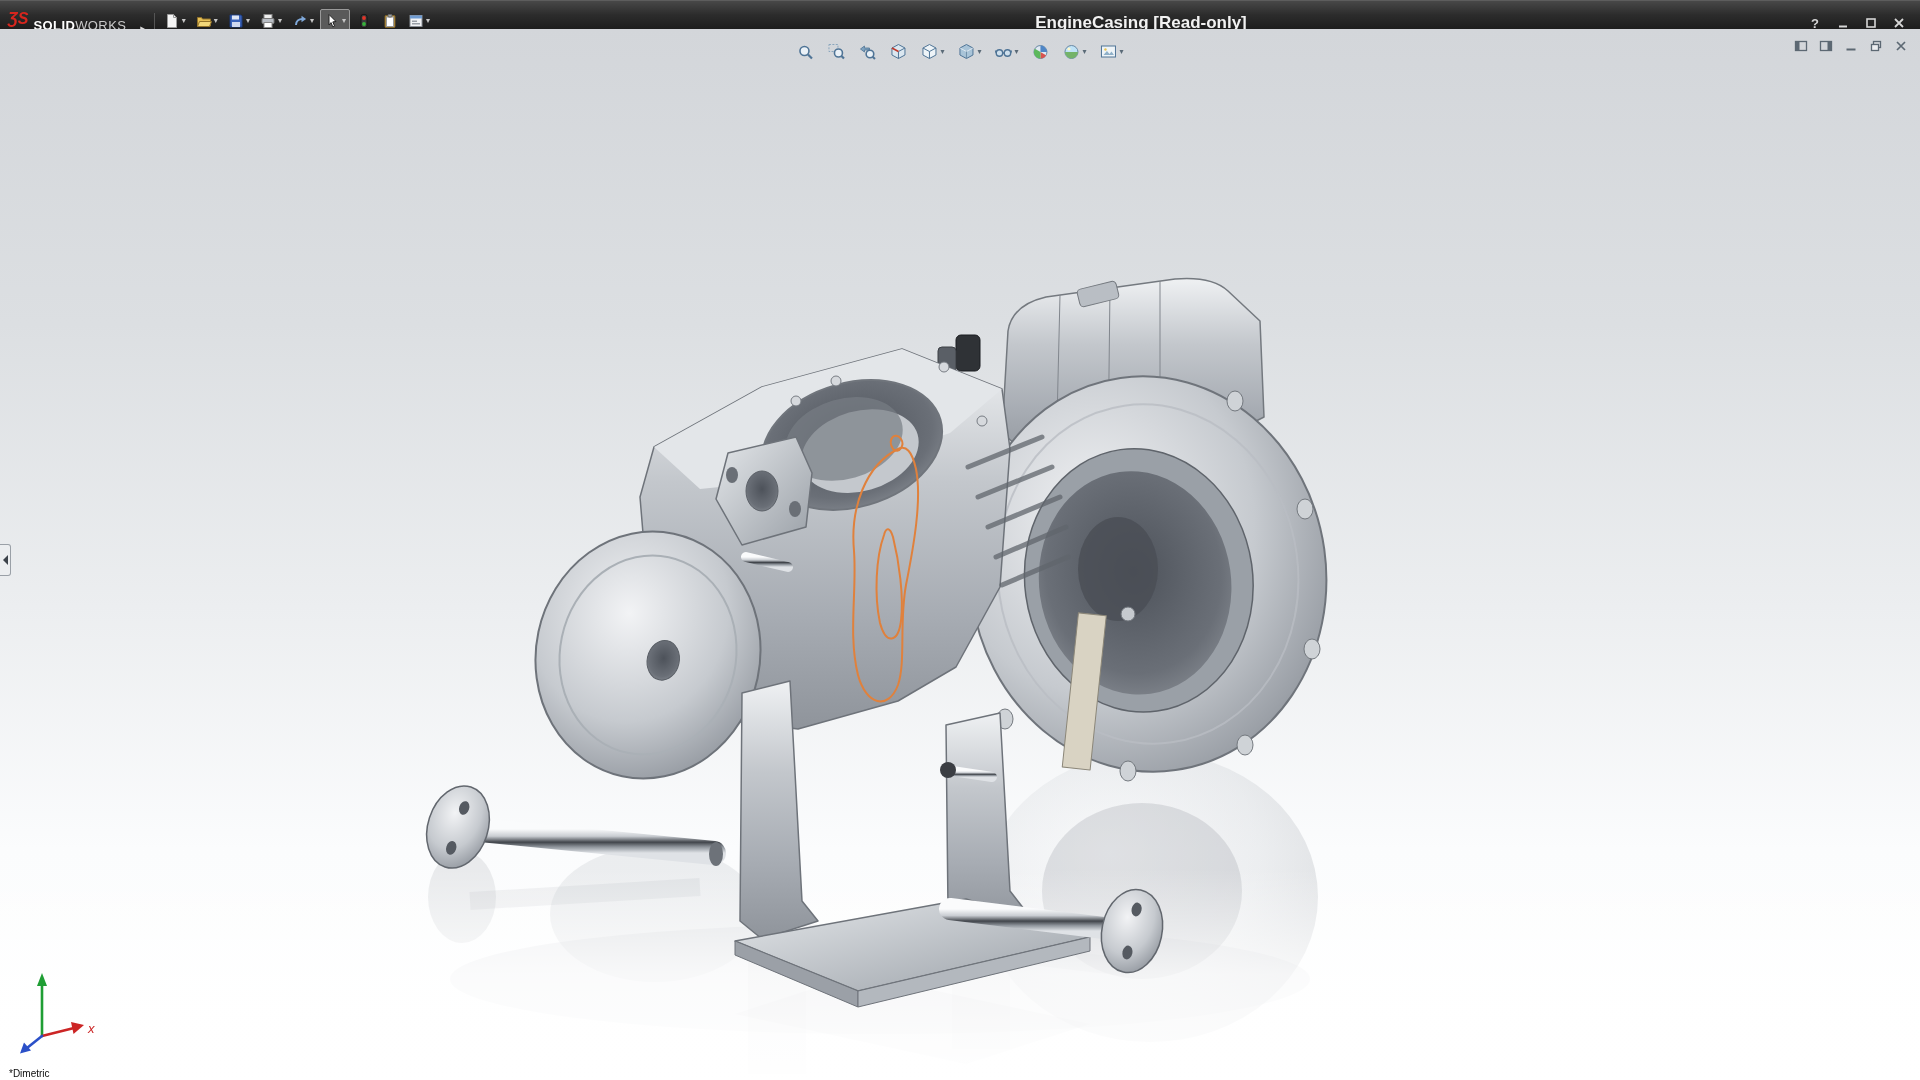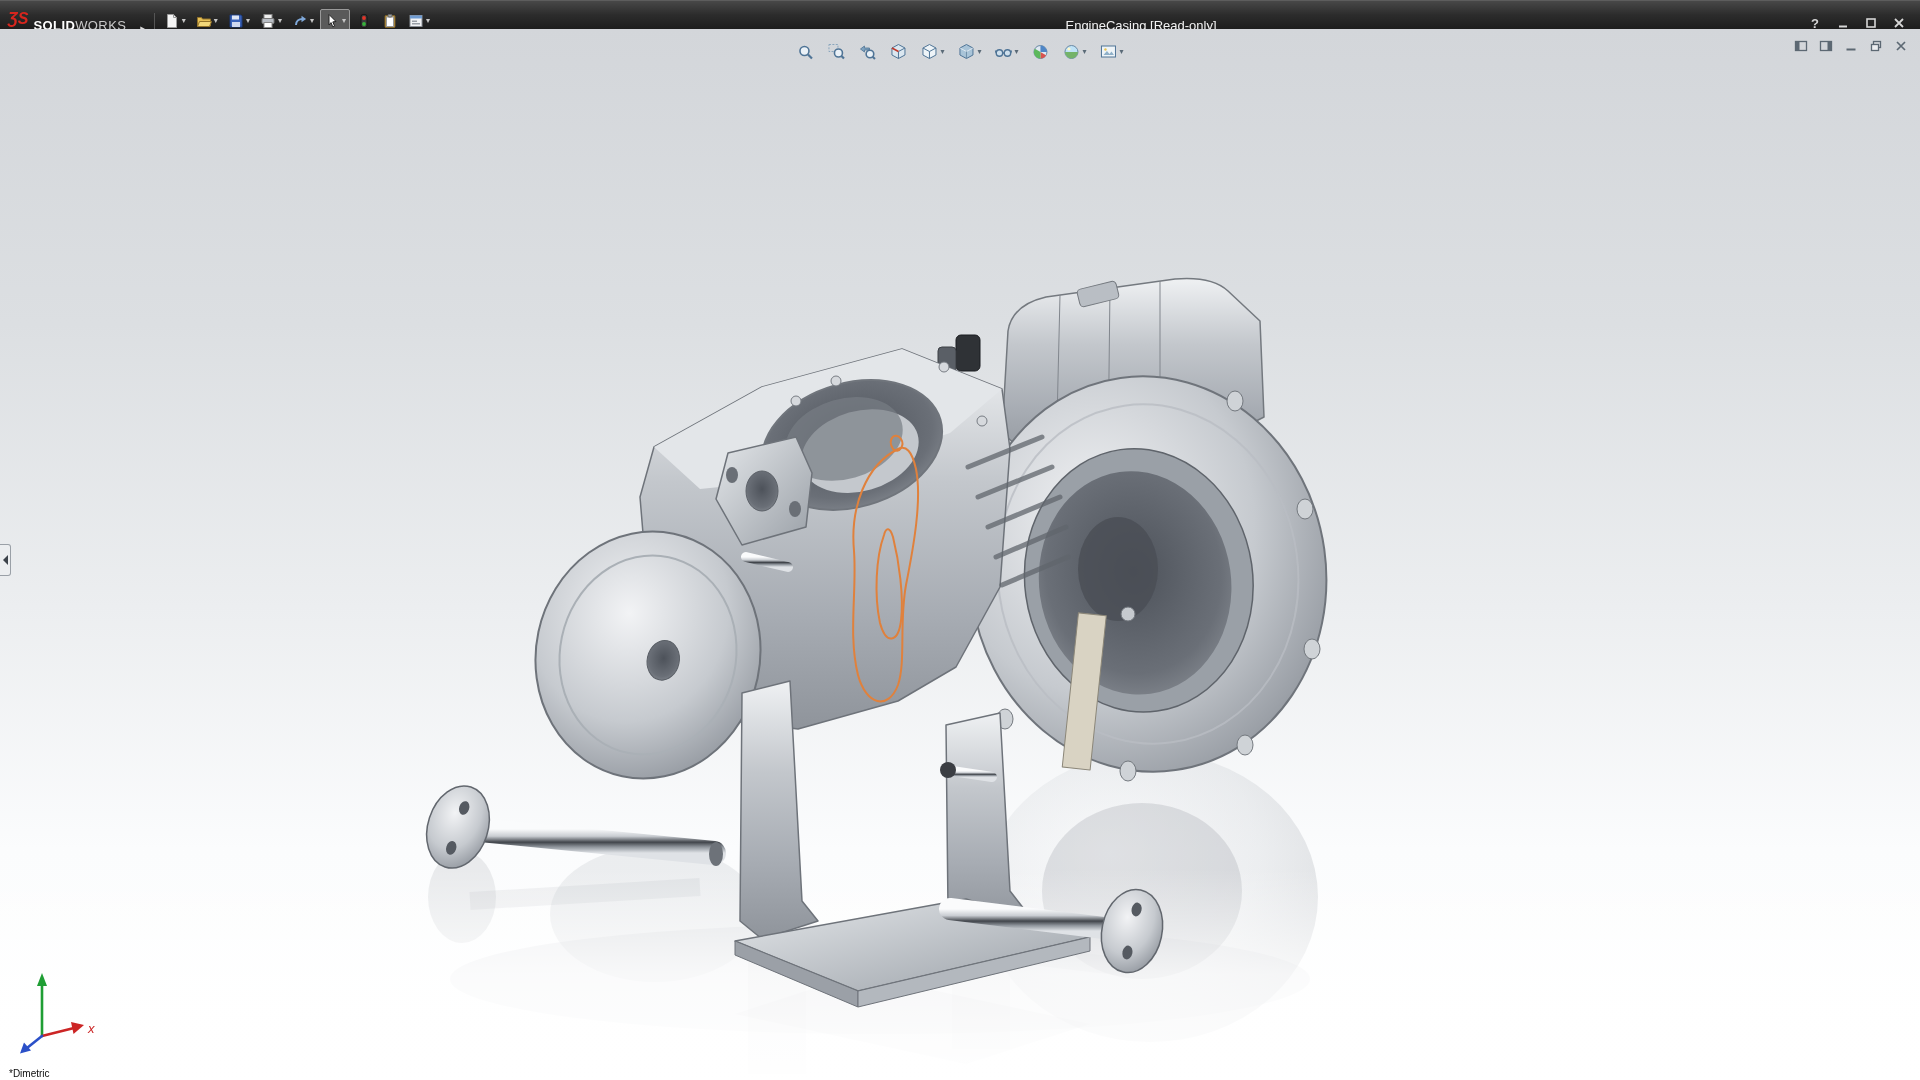--- a/index.html
+++ b/index.html
@@ -18,21 +18,21 @@
   .brand-light { font-weight:400; color:#c9c9c9; }
   .menu-expand { color:#dcdcdc; font-size:9px; padding:0 4px; cursor:pointer; }
   .tb-sep { width:1px; height:20px; background:#111; border-right:1px solid #555; margin:0 5px; }
   .tb-tools { display:flex; align-items:center; gap:2px; }
   .tb-btn { height:24px; padding:0 3px; display:flex; align-items:center; gap:2px;
     border:1px solid transparent; border-radius:2px; cursor:pointer; }
   .tb-btn.active { background:#5a5a5a; border-color:#9a9a9a; }
   .caret-dark { color:#c6c6c6; font-size:8px; line-height:1; }
   .ic16 { width:16px; height:16px; display:block; }
   .tb-title { position:absolute; left:1141px; transform:translateX(-50%);
-    font-size:13px; color:#f2f2f2; white-space:nowrap; }
+    font-size:17px; color:#f2f2f2; white-space:nowrap;font-weight:bold; }
   .win-controls { margin-left:auto; display:flex; align-items:center; gap:6px; padding-right:10px; }
   .wc { width:22px; height:20px; background:transparent; border:none; color:#d6d6d6;
     font-size:13px; font-weight:700; display:flex; align-items:center; justify-content:center; cursor:pointer; }
 
   
   .viewport { position:absolute; top:29px; left:0; width:1920px; height:1051px;
     background:linear-gradient(180deg,#d3d6da 0%, #dcdfe2 28%, #eceef0 55%, #fbfcfd 78%, #ffffff 100%);
     overflow:hidden; }
   .model-svg { position:absolute; inset:0; width:100%; height:100%; }
 

